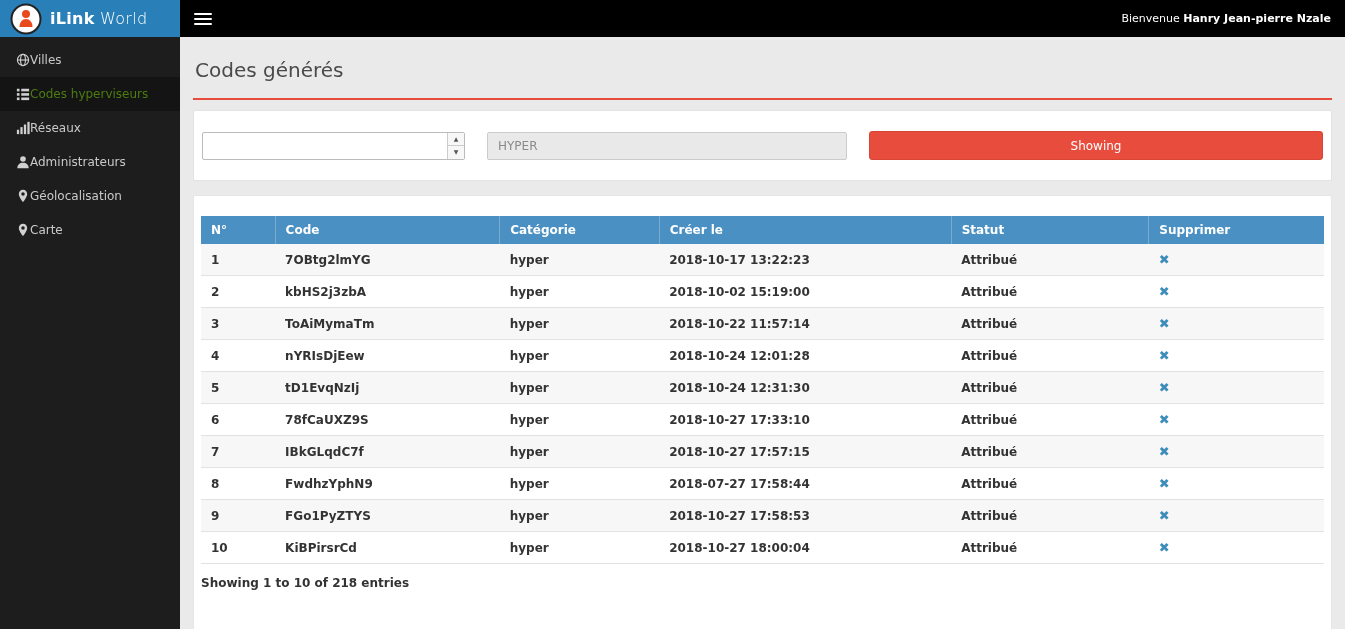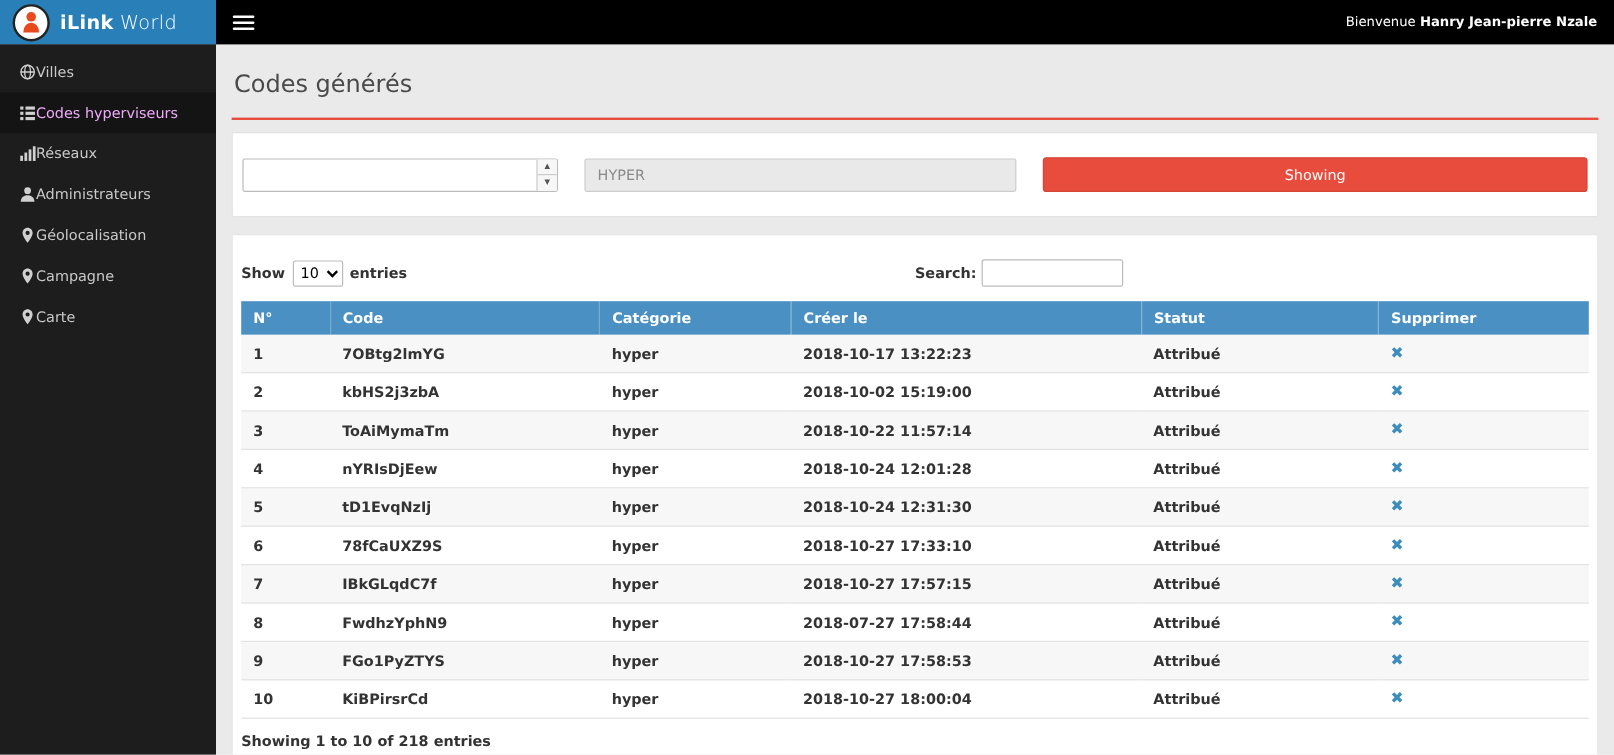--- a/index.html
+++ b/index.html
@@ -26,21 +26,21 @@
   .welcome { margin-left:auto; font-size:11px; color:#fff; }
   .welcome b { font-weight:700; }
 
   
   .layout { display:flex; height:592px; }
   .sidebar { width:180px; min-width:180px; background:#1d1d1d; padding-top:6px; }
   .side-item {
     display:flex; align-items:center; 
     padding:10px 16px; color:#c9c9c9; font-size:12px; cursor:pointer;
   }
-  .side-item.active { background:#141414; color:#f0abfc; }
+  .side-item.active { background:#141414; color:#4d7c0f; }
   .side-item .ic { width:14px; height:14px; flex:0 0 auto; color:#d0d0d0; }
   .side-item .ic svg { display:block; width:14px; height:14px; }
 
   .content { flex:1; padding:3px 13px; overflow:hidden; }
 
   
   .title-block { padding:18px 2px 0 2px; }
   .page-title { font-size:20px; font-weight:400; color:#4a4a4a; }
   .red-rule { border:none; border-top:2px solid #e74c3c; margin:16px 0 10px 0; }
 
@@ -192,28 +192,20 @@
         </svg>
       </span>
       <span>Géolocalisation</span>
     </div>
     <div class="side-item">
       <span class="ic">
         <svg viewBox="0 0 16 16" fill="currentColor">
           <path d="M8 0.8 C5.2 0.8 3.2 3 3.2 5.8 c0 3.4 4.8 9.4 4.8 9.4 s4.8-6 4.8-9.4 C12.8 3 10.8 0.8 8 0.8 z M8 7.8 a2 2 0 1 1 0-4 a2 2 0 0 1 0 4 z"></path>
         </svg>
       </span>
-      <span>Campagne</span>
-    </div>
-    <div class="side-item">
-      <span class="ic">
-        <svg viewBox="0 0 16 16" fill="currentColor">
-          <path d="M8 0.8 C5.2 0.8 3.2 3 3.2 5.8 c0 3.4 4.8 9.4 4.8 9.4 s4.8-6 4.8-9.4 C12.8 3 10.8 0.8 8 0.8 z M8 7.8 a2 2 0 1 1 0-4 a2 2 0 0 1 0 4 z"></path>
-        </svg>
-      </span>
       <span>Carte</span>
     </div>
   </aside>
 
   <main class="content">
     <div class="title-block">
       <h1 class="page-title">Codes générés</h1>
     </div>
     <hr class="red-rule">
 
@@ -223,33 +215,20 @@
         <div class="spin">
           <span>▲</span>
           <span>▼</span>
         </div>
       </div>
       <input class="cat-input" type="text" disabled="" value="HYPER" style="">
       <button class="generate-btn">Showing</button>
     </div>
 
     <div class="table-panel">
-      <div class="dt-controls">
-        <div class="length-group">
-          <span>Show</span>
-          <select>
-            <option>10</option>
-          </select>
-          <span>entries</span>
-        </div>
-        <div class="search-group">
-          <span>Search:</span>
-          <input type="text" value="" style="">
-        </div>
-      </div>
 
       <table class="codes">
         <colgroup>
           <col style="width:6.6%">
             <col style="width:20%">
             <col style="width:14.2%">
           <col style="width:26%">
             <col style="width:17.6%">
             <col style="width:15.6%">
         </colgroup>

